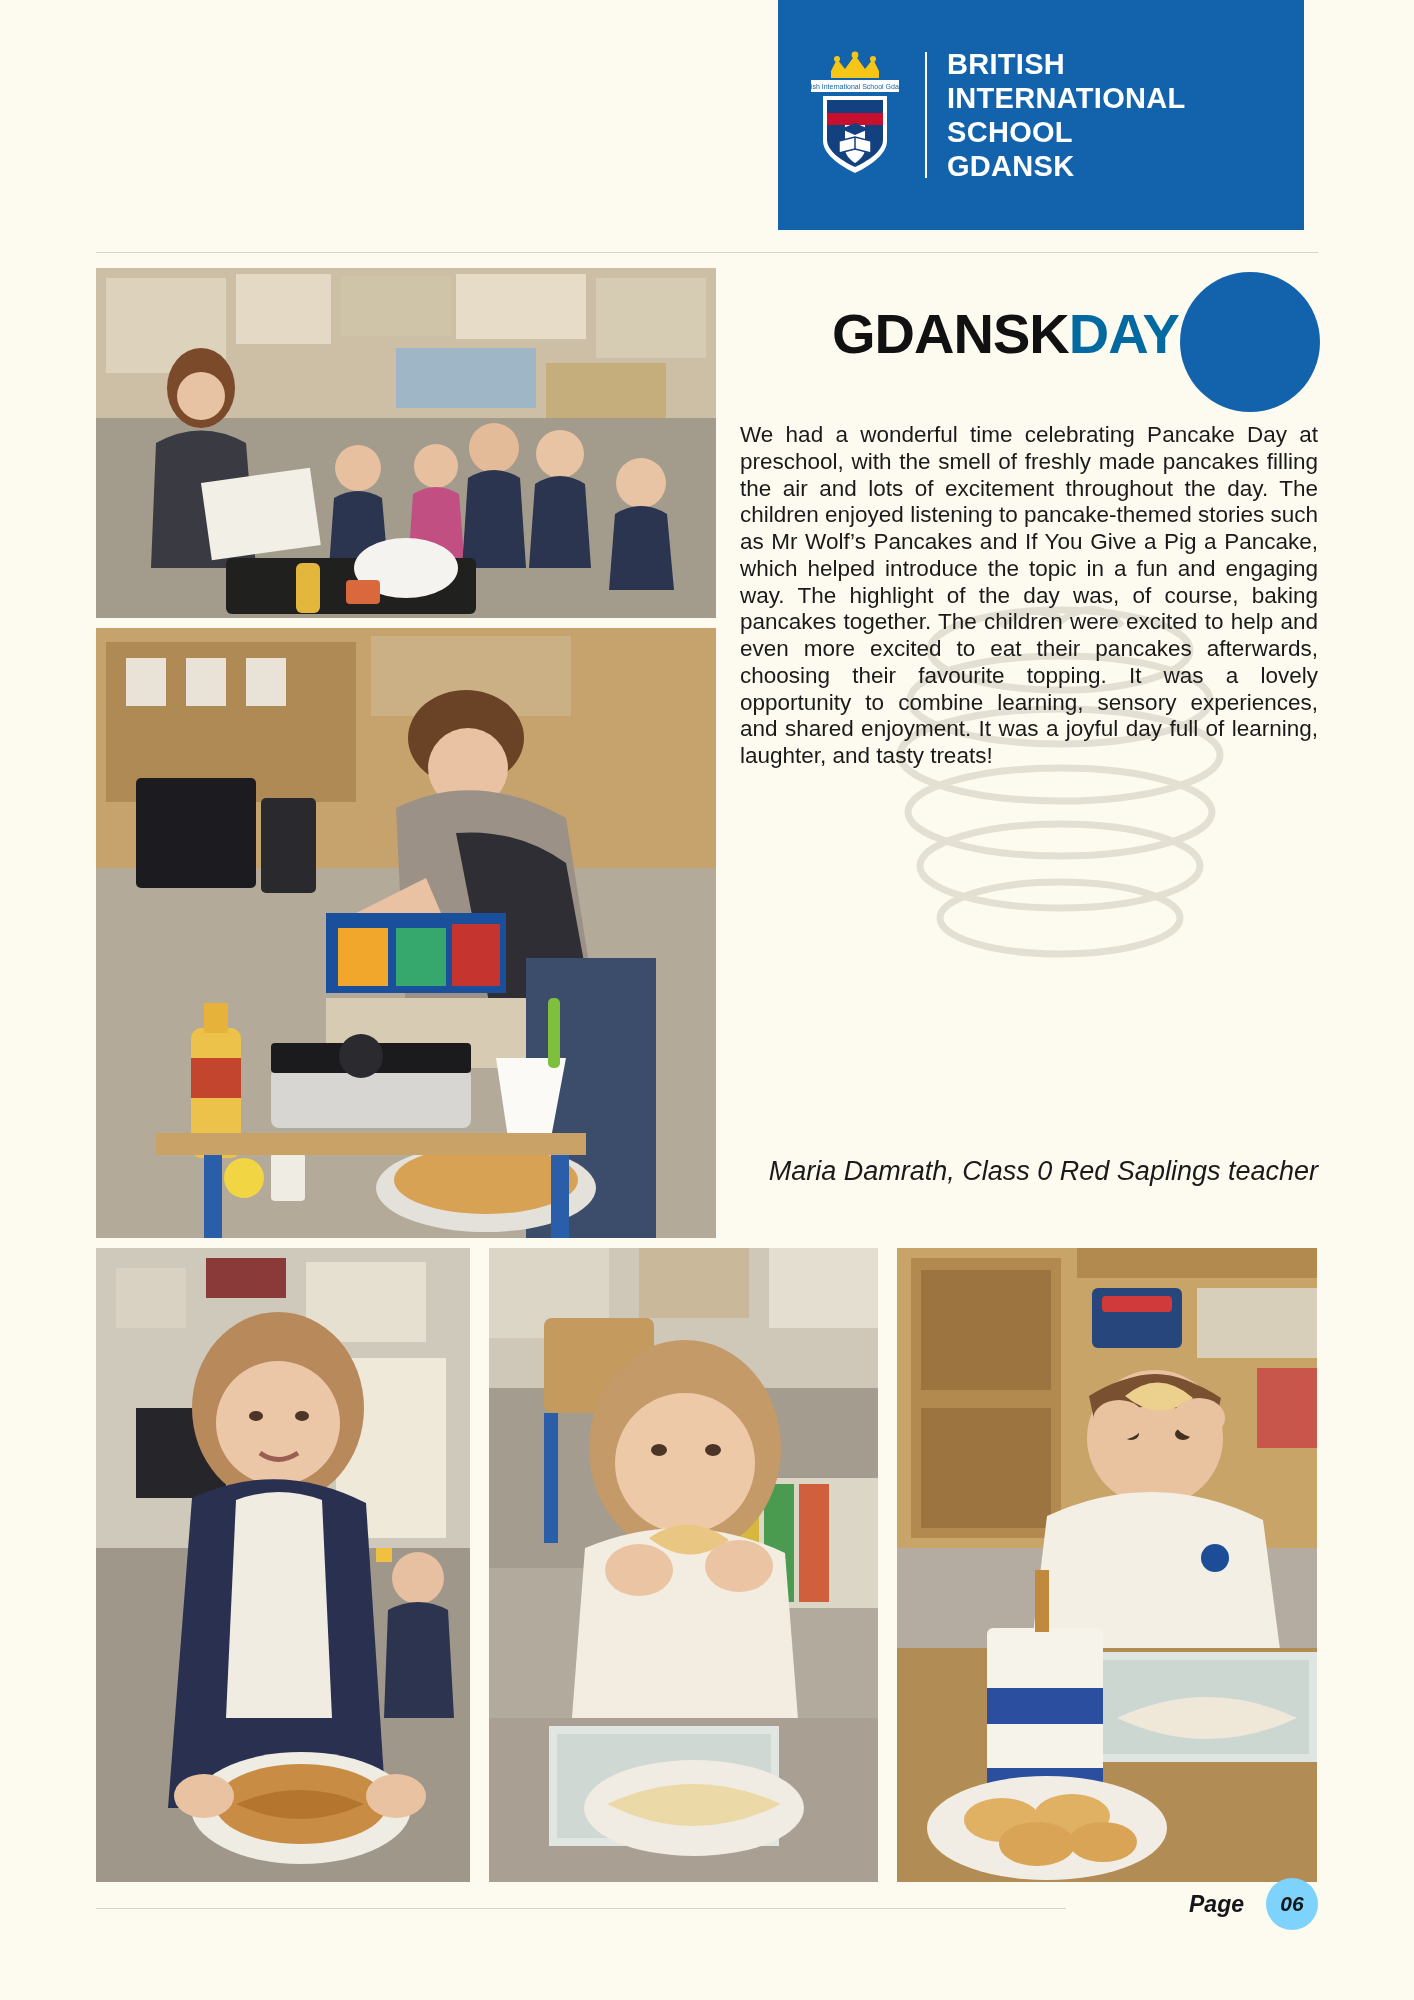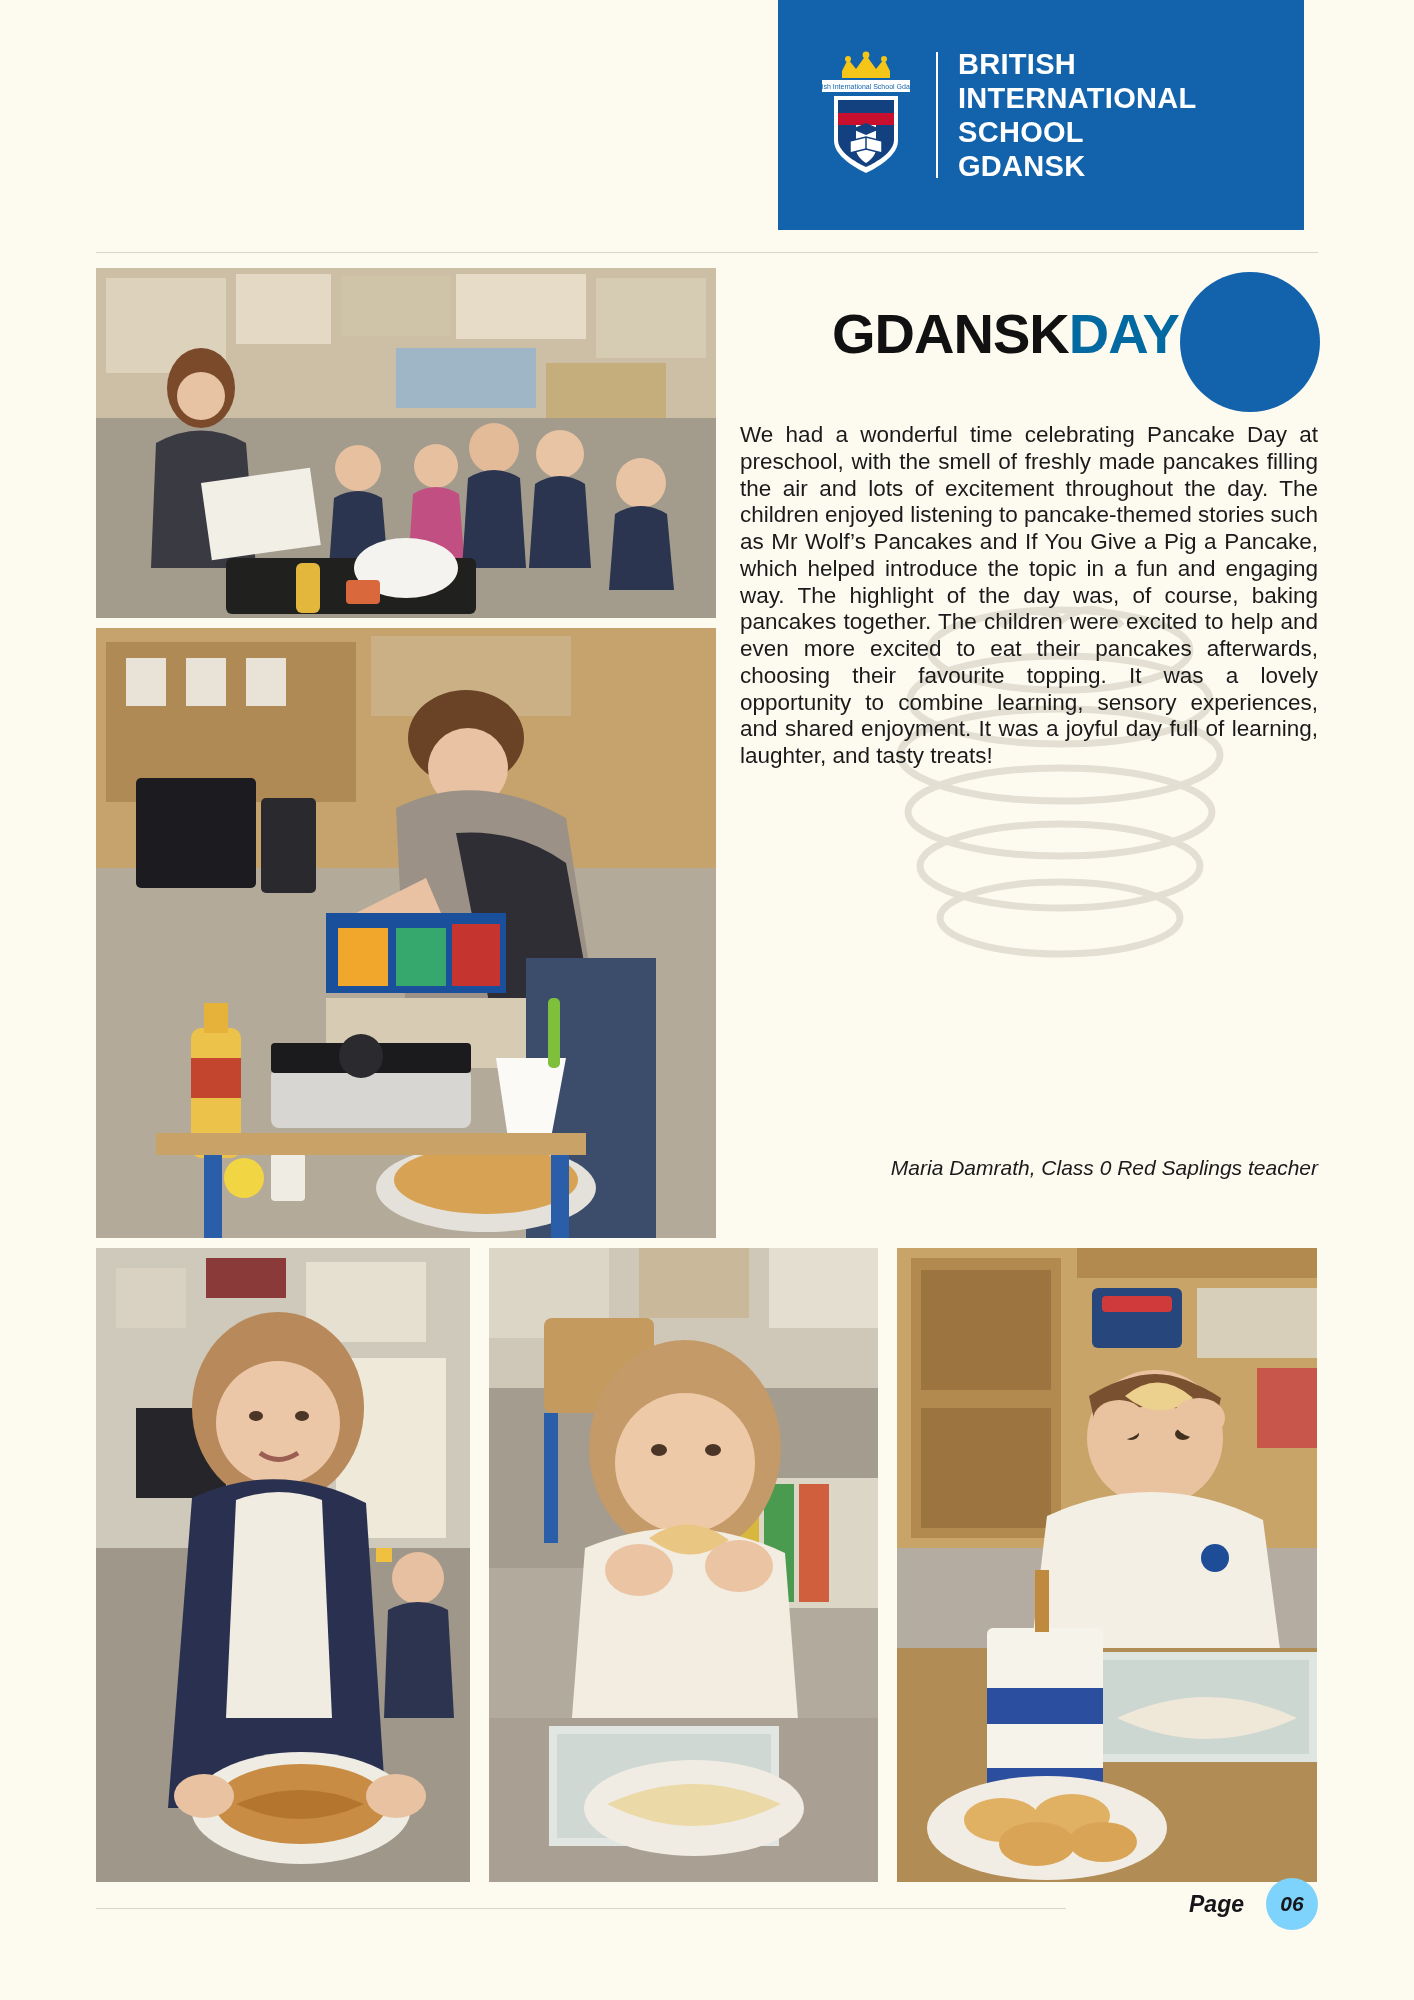--- a/index.html
+++ b/index.html
@@ -36,21 +36,21 @@
   }
   .logo-block {
     position: absolute;
     left: 778px;
     top: 0;
     width: 526px;
     height: 230px;
     background: #1363ac;
     display: flex;
     align-items: center;
-    padding-left: 34px;
+    padding-left: 23px;
     box-sizing: border-box;
   }
   .crest {
     width: 108px;
     height: 132px;
     position: relative;
     flex: 0 0 auto;
   }
   .crest svg { display: block; }
   .logo-divider {
@@ -137,21 +137,21 @@
     text-align: justify;
     z-index: 3;
   }
   .byline {
     position: absolute;
     left: 740px;
     top: 1155px;
     width: 578px;
     text-align: right;
     font-style: italic;
-    font-size: 21px;
+    font-size: 27px;
     line-height: 1.25;
     color: #1a1a1a;
     z-index: 3;
   }
 
   
   .watermark {
     position: absolute;
     left: 840px;
     top: 590px;

